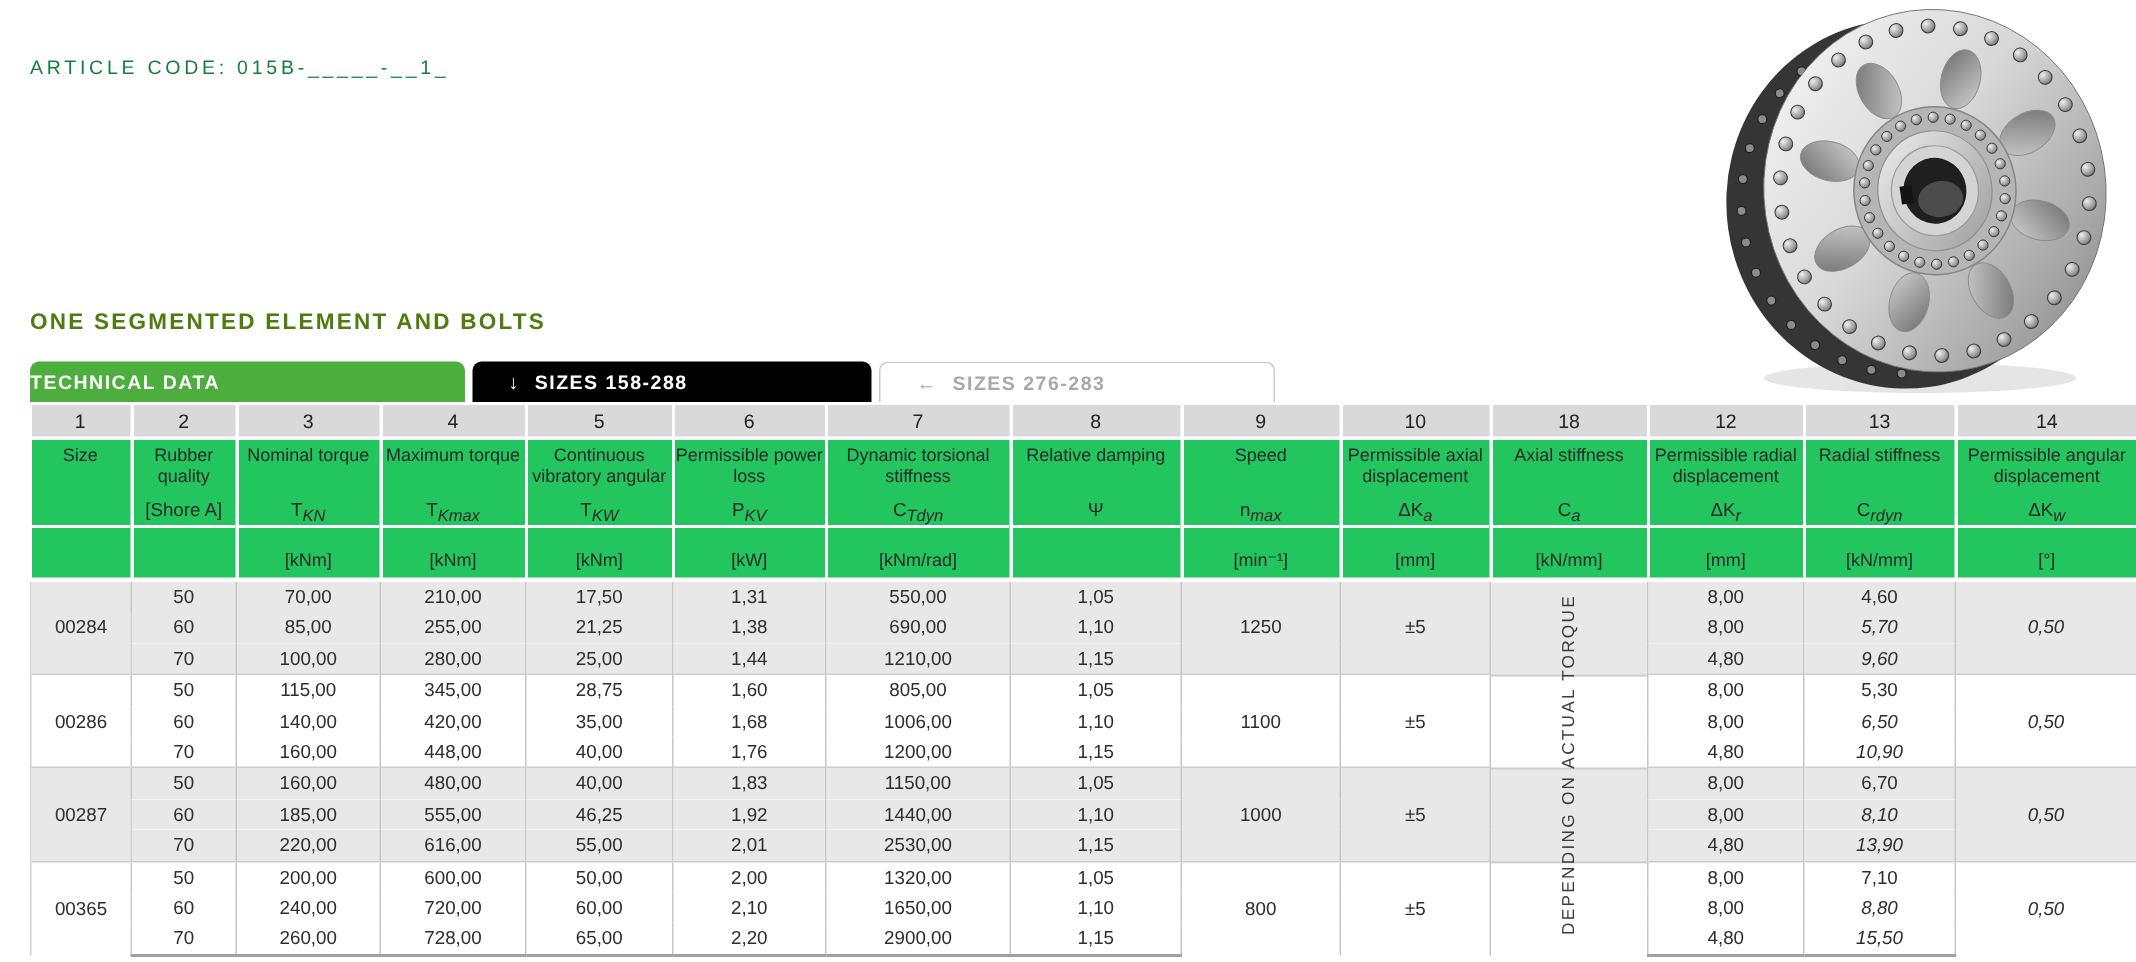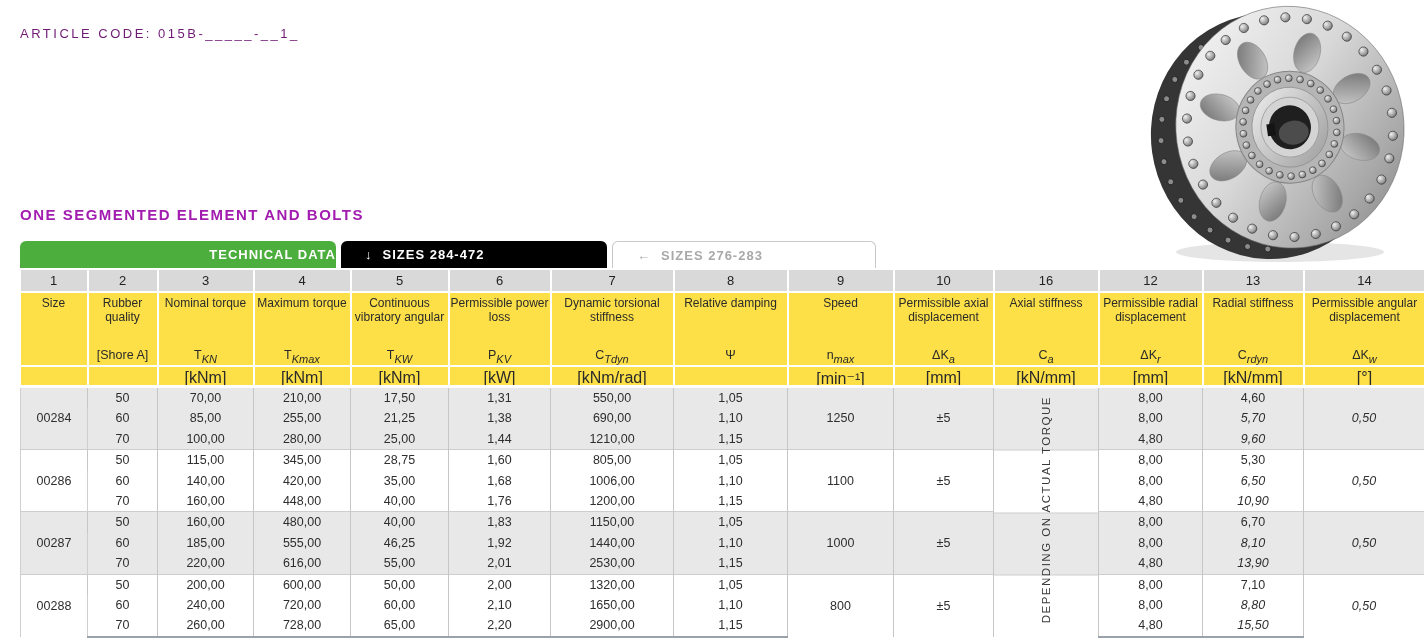--- a/index.html
+++ b/index.html
@@ -6,51 +6,51 @@
   body{
     width:1424px;height:641px;position:relative;overflow:hidden;
     background:#ffffff;
     font-family:"Liberation Sans","DejaVu Sans",sans-serif;
     -webkit-font-smoothing:antialiased;
   }
   
   .title-block{position:absolute;left:20px;top:14px;}
   .page-title{font-size:41px;line-height:44px;color:#181818;letter-spacing:1px;font-weight:400;}
   .page-subtitle{font-size:37px;line-height:40px;color:#9b9b9b;letter-spacing:4px;font-weight:400;margin-top:15px;}
-  .article-code{font-size:13px;color:#701a75;letter-spacing:2.5px;margin-top:12px;}
-  .section-heading{position:absolute;left:20px;top:206px;font-size:15px;font-weight:bold;color:#a21caf;letter-spacing:1.5px;}
+  .article-code{font-size:13px;color:#15803d;letter-spacing:2.5px;margin-top:23px;}
+  .section-heading{position:absolute;left:20px;top:206px;font-size:15px;font-weight:bold;color:#4d7c0f;letter-spacing:1.5px;}
 
   
   .tabs{position:absolute;left:20px;top:241px;display:flex;gap:5px;height:27px;}
   .tab{box-sizing:border-box;height:27px;border-radius:6px 6px 0 0;display:flex;align-items:center;
        font-weight:bold;font-size:13px;letter-spacing:1px;cursor:pointer;white-space:nowrap;}
   .tab .tab-icon{margin-right:10px;font-weight:bold;}
-  .tab-green{width:316px;background:#4cae3c;color:#fff;justify-content:flex-end;}
+  .tab-green{width:290px;background:#4cae3c;color:#fff;justify-content:flex-start;}
   .tab-black{width:266px;background:#000;color:#fff;padding-left:24px;}
   .tab-white{width:264px;background:#fff;border:1px solid #c9c9c9;border-bottom:none;color:#a9a9a9;padding-left:24px;}
 
   
   .product-image{position:absolute;left:1140px;top:0;width:284px;height:268px;}
 
   
   table.data{position:absolute;left:20px;top:270px;width:1404px;border-collapse:collapse;table-layout:fixed;}
   table.data td{text-align:center;overflow:hidden;}
 
   tr.numrow td{height:19px;background:#d9d9d9;font-size:13px;color:#222;
                border-left:2px solid #fff;border-bottom:2px solid #fff;}
   tr.numrow td:first-child{border-left:none;}
 
-  tr.headrow td{background:#fde047;border-left:2px solid #fff;border-bottom:3px solid #fff;
+  tr.headrow td{background:#22c55e;border-left:2px solid #fff;border-bottom:3px solid #fff;
                 padding:0;vertical-align:top;height:92px;}
   tr.headrow td:first-child{border-left:none;}
   .hcell{display:flex;flex-direction:column;height:92px;}
   .hname{flex:1;font-size:12px;line-height:13.5px;padding-top:4px;color:#2a2a2a;}
   .hsym{height:17px;font-size:12.5px;color:#2a2a2a;line-height:15px;}
   .hsym sub{font-size:11px;font-style:italic;}
-  .hunit{height:20px;box-sizing:border-box;border-top:2px solid #fff;padding-top:2px;font-size:16px;color:#2a2a2a;}
+  .hunit{height:35px;box-sizing:border-box;border-top:2px solid #fff;padding-top:14px;font-size:12px;color:#2a2a2a;}
 
   tbody td{font-size:12.5px;color:#2e2e2e;height:20.4px;padding:0;line-height:20.4px;
            border-left:1px solid #c6c6c6;background:#fff;}
   tbody td:first-child{border-left:1px solid #cfcfcf;}
   tbody td:last-child{border-right:1px solid #cfcfcf;font-style:italic;}
   tbody tr:first-child td{border-top:1px solid #9e9e9e;}
   tbody tr.group-start td{border-top:1px solid #cdcdcd;}
   tbody tr:last-child td{border-bottom:2px solid #9fa;border-bottom:2px solid #9aa1a9;}
   tbody tr.shade td{background:#e8e8e8;}
 
@@ -191,21 +191,21 @@
       <rect x="-17" y="-6" width="8" height="12" fill="#141414"></rect>
     </g>
 </svg>
 
 <div class="tabs">
   <div class="tab tab-green">
     <span>TECHNICAL DATA</span>
   </div>
   <div class="tab tab-black">
     <span class="tab-icon">↓</span>
-    <span>SIZES 284-472</span>
+    <span>SIZES 158-288</span>
   </div>
   <div class="tab tab-white">
     <span class="tab-icon">←</span>
     <span>SIZES 276-283</span>
   </div>
 </div>
 
 <table class="data">
   <colgroup>
     <col style="width:67px">
@@ -228,21 +228,21 @@
         <td>1</td>
         <td>2</td>
         <td>3</td>
         <td>4</td>
         <td>5</td>
         <td>6</td>
         <td>7</td>
         <td>8</td>
         <td>9</td>
         <td>10</td>
-        <td>16</td>
+        <td>18</td>
         <td>12</td>
         <td>13</td>
         <td>14</td>
       </tr>
       <tr class="headrow">
         <td>
           <div class="hcell">
             <div class="hname">Size</div>
             <div class="hsym"></div>
             <div class="hunit"></div>
@@ -448,21 +448,21 @@
         <td>220,00</td>
         <td>616,00</td>
         <td>55,00</td>
         <td>2,01</td>
         <td>2530,00</td>
         <td>1,15</td>
         <td>4,80</td>
         <td>13,90</td>
       </tr>
       <tr class="group-start">
-        <td rowspan="3">00288</td>
+        <td rowspan="3">00365</td>
         <td>50</td>
         <td>200,00</td>
         <td>600,00</td>
         <td>50,00</td>
         <td>2,00</td>
         <td>1320,00</td>
         <td>1,05</td>
         <td rowspan="3">800</td>
         <td rowspan="3">±5</td>
         <td>8,00</td>

